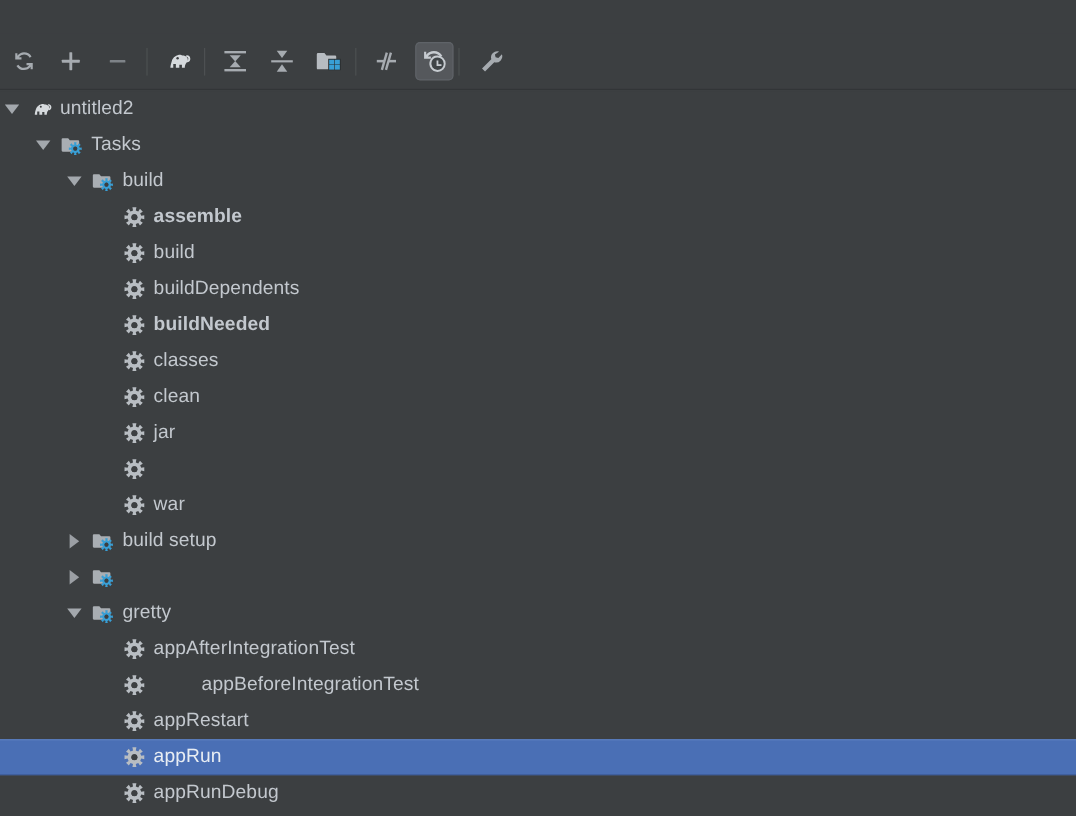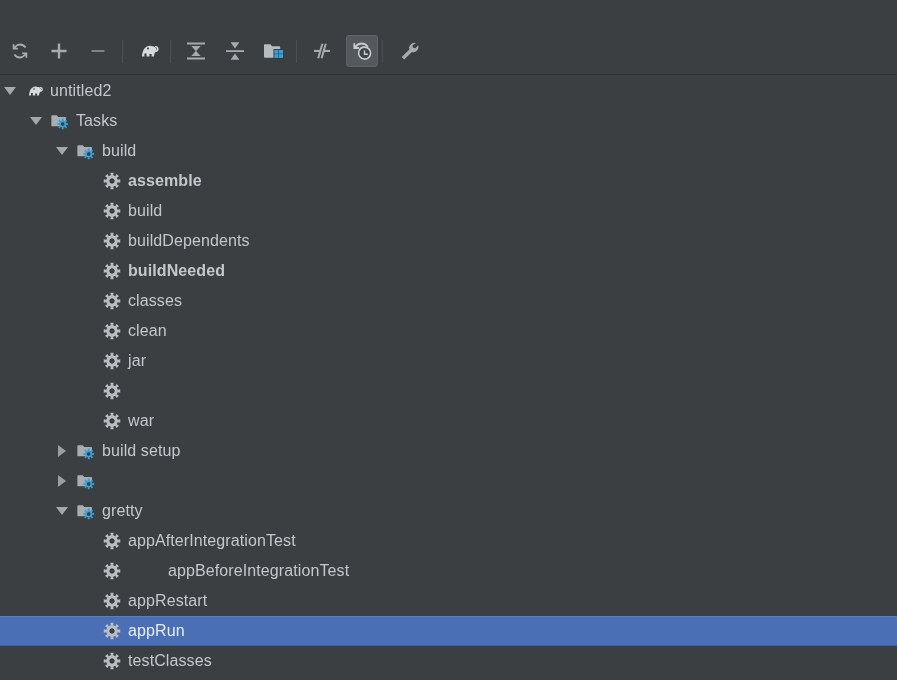--- a/index.html
+++ b/index.html
@@ -496,17 +496,17 @@
         <div class="row-label" style="left: 128px;">appRun</div>
       </div>
       <div class="row">
         <div class="row-icon" style="left: 102px;">
           <svg class="ico" width="20" height="20" viewBox="0 0 20 20">
     <path d="M15.68,8.85 L18.23,8.33 L18.23,11.67 L15.68,11.15 L14.83,13.20L14.83,13.20 L17.00,14.64 L14.64,17.00 L13.20,14.83 L11.15,15.68L11.15,15.68 L11.67,18.23 L8.33,18.23 L8.85,15.68 L6.80,14.83L6.80,14.83 L5.36,17.00 L3.00,14.64 L5.17,13.20 L4.32,11.15L4.32,11.15 L1.77,11.67 L1.77,8.33 L4.32,8.85 L5.17,6.80L5.17,6.80 L3.00,5.36 L5.36,3.00 L6.80,5.17 L8.85,4.32L8.85,4.32 L8.33,1.77 L11.67,1.77 L11.15,4.32 L13.20,5.17L13.20,5.17 L14.64,3.00 L17.00,5.36 L14.83,6.80 L15.68,8.85Z" fill="#b8bdc2"></path>
             <circle cx="10" cy="10" r="2.436" fill="#3c3f41"></circle>
     <circle cx="10" cy="10" r="2.5" fill="#3c3f41"></circle>
           </svg>
         </div>
-        <div class="row-label" style="left: 128px;">testClasses</div>
+        <div class="row-label" style="left: 128px;">appRunDebug</div>
       </div>
     </div>
 
 </div>
 
 </body></html>

